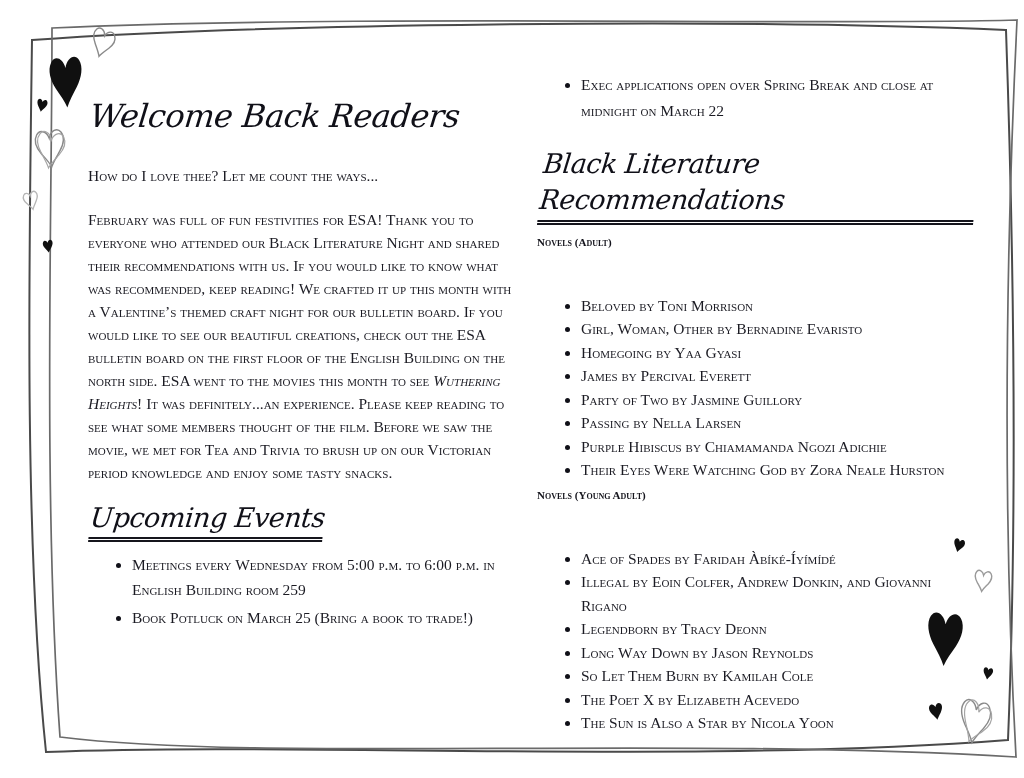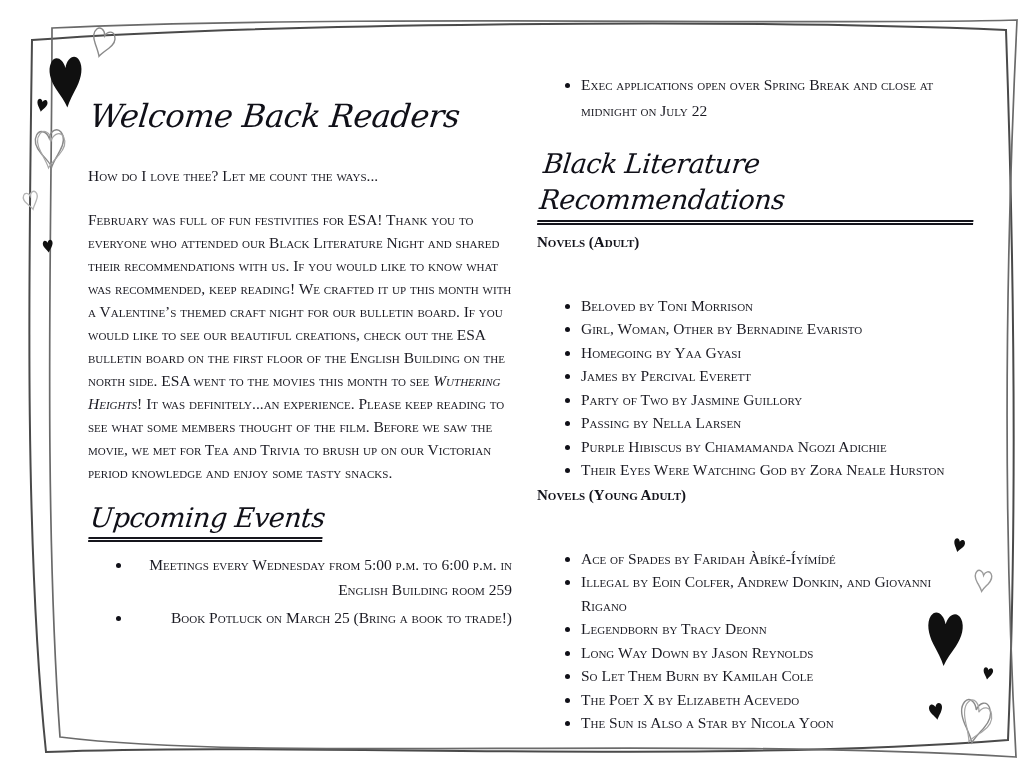--- a/index.html
+++ b/index.html
@@ -56,28 +56,28 @@
     line-height: 23px;
   }
   .em { font-style: italic; }
 
   ul {
     list-style: disc;
     margin: 0;
     padding-left: 44px;
   }
   ul.events { line-height: 25px; margin-top: 4px; }
-  ul.events li { margin-bottom: 3px; text-align: right; }
+  ul.events li { margin-bottom: 3px; }
   ul.exec { line-height: 26px; }
   ul.books { line-height: 23.5px; margin-bottom: 2px; margin-top: 40px; }
   li::marker { color: #101018; }
 
   .group-head {
     font-weight: bold;
-    font-size: 15px;
+    font-size: 11px;
     line-height: 23px;
     margin: 2px 0 1px 0;
     color: #14141c;
   }
 </style>
 </head>
 <body>
 
 <svg id="deco" viewBox="0 0 1024 778" xmlns="http://www.w3.org/2000/svg">
 
@@ -112,21 +112,21 @@
 
     <h2 class="script-title sub-title"><span class="underlined">Upcoming Events</span></h2>
     <ul class="events">
       <li>Meetings every Wednesday from 5:00 p.m. to 6:00 p.m. in English Building room 259</li>
       <li>Book Potluck on March 25 (Bring a book to trade!)</li>
     </ul>
   </section>
 
   <section id="right-col" class="col">
     <ul class="exec">
-      <li>Exec applications open over Spring Break and close at midnight on July 22</li>
+      <li>Exec applications open over Spring Break and close at midnight on March 22</li>
     </ul>
 
     <h2 class="script-title sub-title"><span class="underlined">Black Literature Recommendations</span></h2>
 
     <div class="group-head">Novels (Adult)</div>
     <ul class="books">
       <li>Beloved by Toni Morrison</li>
       <li>Girl, Woman, Other by Bernadine Evaristo</li>
       <li>Homegoing by Yaa Gyasi</li>
       <li>James by Percival Everett</li>

